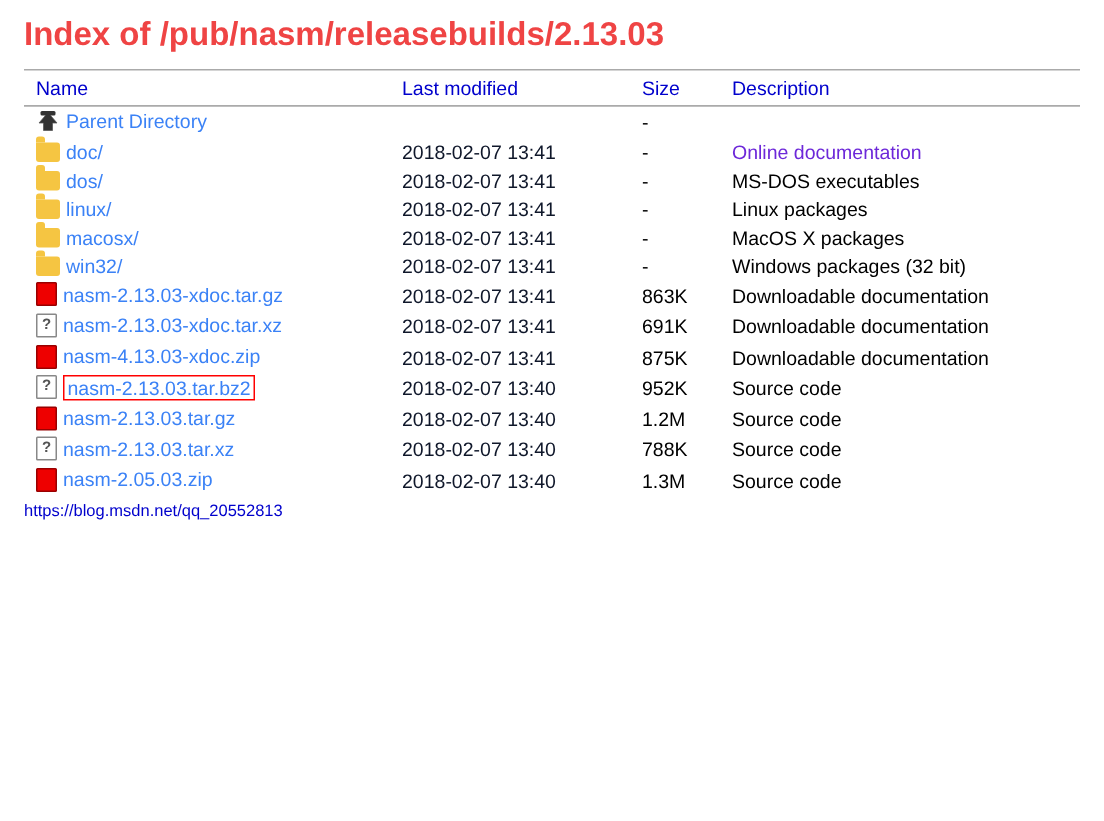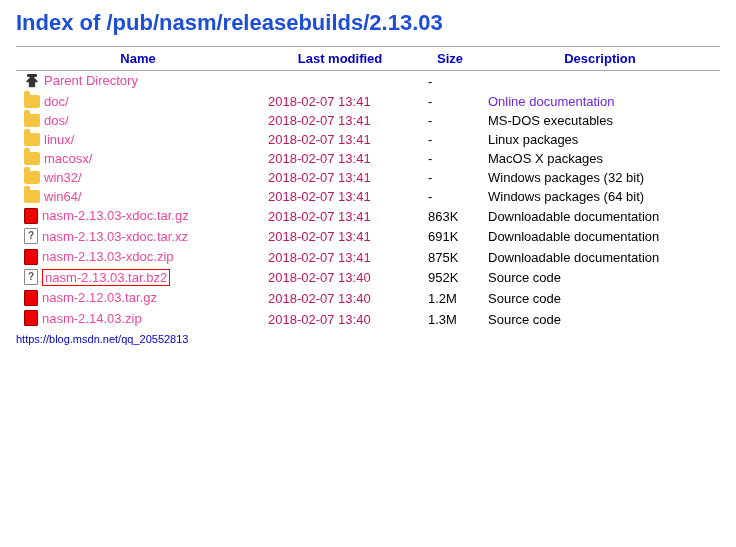--- a/index.html
+++ b/index.html
@@ -7,48 +7,48 @@
       font-family: Arial, sans-serif;
       font-size: 13px;
       background: #fff;
       color: #000;
       padding: 10px 16px;
     }
     h1 {
       font-size: 22px;
       font-weight: bold;
       margin-bottom: 10px;
-      color: #1d4ed8;
+      color: #ef4444;
     }
     table {
       width: 100%;
       border-collapse: collapse;
     }
     thead tr {
       border-top: 1px solid #aaa;
       border-bottom: 1px solid #aaa;
     }
     thead th {
-      text-align: center;
+      text-align: left;
       padding: 4px 8px;
       color: #00c;
-      font-weight: bold;
+      font-weight: normal;
       font-size: 13px;
     }
     thead th.col-modified { width: 160px; }
     thead th.col-size { width: 60px; }
     thead th.col-desc { width: 240px; }
     tbody tr td {
       padding: 2px 8px;
       vertical-align: middle;
       white-space: nowrap;
     }
     td.col-name { color: #00c; }
-    td.col-name a { color: #ec4899; text-decoration: none; }
-    td.col-modified { color: #be185d; }
+    td.col-name a { color: #3b82f6; text-decoration: none; }
+    td.col-modified { color: #0f172a; }
     td.col-size { color: #000; }
     td.col-desc { color: #000; }
     td.col-desc a { color: #6d28d9; text-decoration: none; }
     
     .folder-icon {
       display: inline-block;
       width: 16px;
       height: 13px;
       background: #f5c542;
       border-radius: 0 2px 2px 2px;
@@ -169,57 +169,57 @@
         <td class="col-size">-</td>
         <td class="col-desc">MacOS X packages</td>
       </tr>
       <tr>
         <td class="col-name"><span class="folder-icon"></span><a href="#">win32/</a></td>
         <td class="col-modified">2018-02-07 13:41</td>
         <td class="col-size">-</td>
         <td class="col-desc">Windows packages (32 bit)</td>
       </tr>
       <tr>
-        <td class="col-name"><span class="folder-icon"></span><a href="#">win64/</a></td>
-        <td class="col-modified">2018-02-07 13:41</td>
-        <td class="col-size">-</td>
-        <td class="col-desc">Windows packages (64 bit)</td>
-      </tr>
-      <tr>
         <td class="col-name"><span class="red-file-icon"></span><a href="#">nasm-2.13.03-xdoc.tar.gz</a></td>
         <td class="col-modified">2018-02-07 13:41</td>
         <td class="col-size">863K</td>
         <td class="col-desc">Downloadable documentation</td>
       </tr>
       <tr>
         <td class="col-name"><span class="file-icon">?</span><a href="#">nasm-2.13.03-xdoc.tar.xz</a></td>
         <td class="col-modified">2018-02-07 13:41</td>
         <td class="col-size">691K</td>
         <td class="col-desc">Downloadable documentation</td>
       </tr>
       <tr>
-        <td class="col-name"><span class="red-file-icon"></span><a href="#">nasm-2.13.03-xdoc.zip</a></td>
+        <td class="col-name"><span class="red-file-icon"></span><a href="#">nasm-4.13.03-xdoc.zip</a></td>
         <td class="col-modified">2018-02-07 13:41</td>
         <td class="col-size">875K</td>
         <td class="col-desc">Downloadable documentation</td>
       </tr>
       <tr>
         <td class="col-name"><span class="file-icon">?</span><a href="#"><span class="highlighted-link">nasm-2.13.03.tar.bz2</span></a></td>
         <td class="col-modified">2018-02-07 13:40</td>
         <td class="col-size">952K</td>
         <td class="col-desc">Source code</td>
       </tr>
       <tr>
-        <td class="col-name"><span class="red-file-icon"></span><a href="#">nasm-2.12.03.tar.gz</a></td>
+        <td class="col-name"><span class="red-file-icon"></span><a href="#">nasm-2.13.03.tar.gz</a></td>
         <td class="col-modified">2018-02-07 13:40</td>
         <td class="col-size">1.2M</td>
         <td class="col-desc">Source code</td>
       </tr>
       <tr>
-        <td class="col-name"><span class="red-file-icon"></span><a href="#">nasm-2.14.03.zip</a></td>
+        <td class="col-name"><span class="file-icon">?</span><a href="#">nasm-2.13.03.tar.xz</a></td>
+        <td class="col-modified">2018-02-07 13:40</td>
+        <td class="col-size">788K</td>
+        <td class="col-desc">Source code</td>
+      </tr>
+      <tr>
+        <td class="col-name"><span class="red-file-icon"></span><a href="#">nasm-2.05.03.zip</a></td>
         <td class="col-modified">2018-02-07 13:40</td>
         <td class="col-size">1.3M</td>
         <td class="col-desc">Source code</td>
       </tr>
     </tbody>
 </table>
 
 <div class="footer-note">https://blog.msdn.net/qq_20552813</div>
 
 </body></html>

